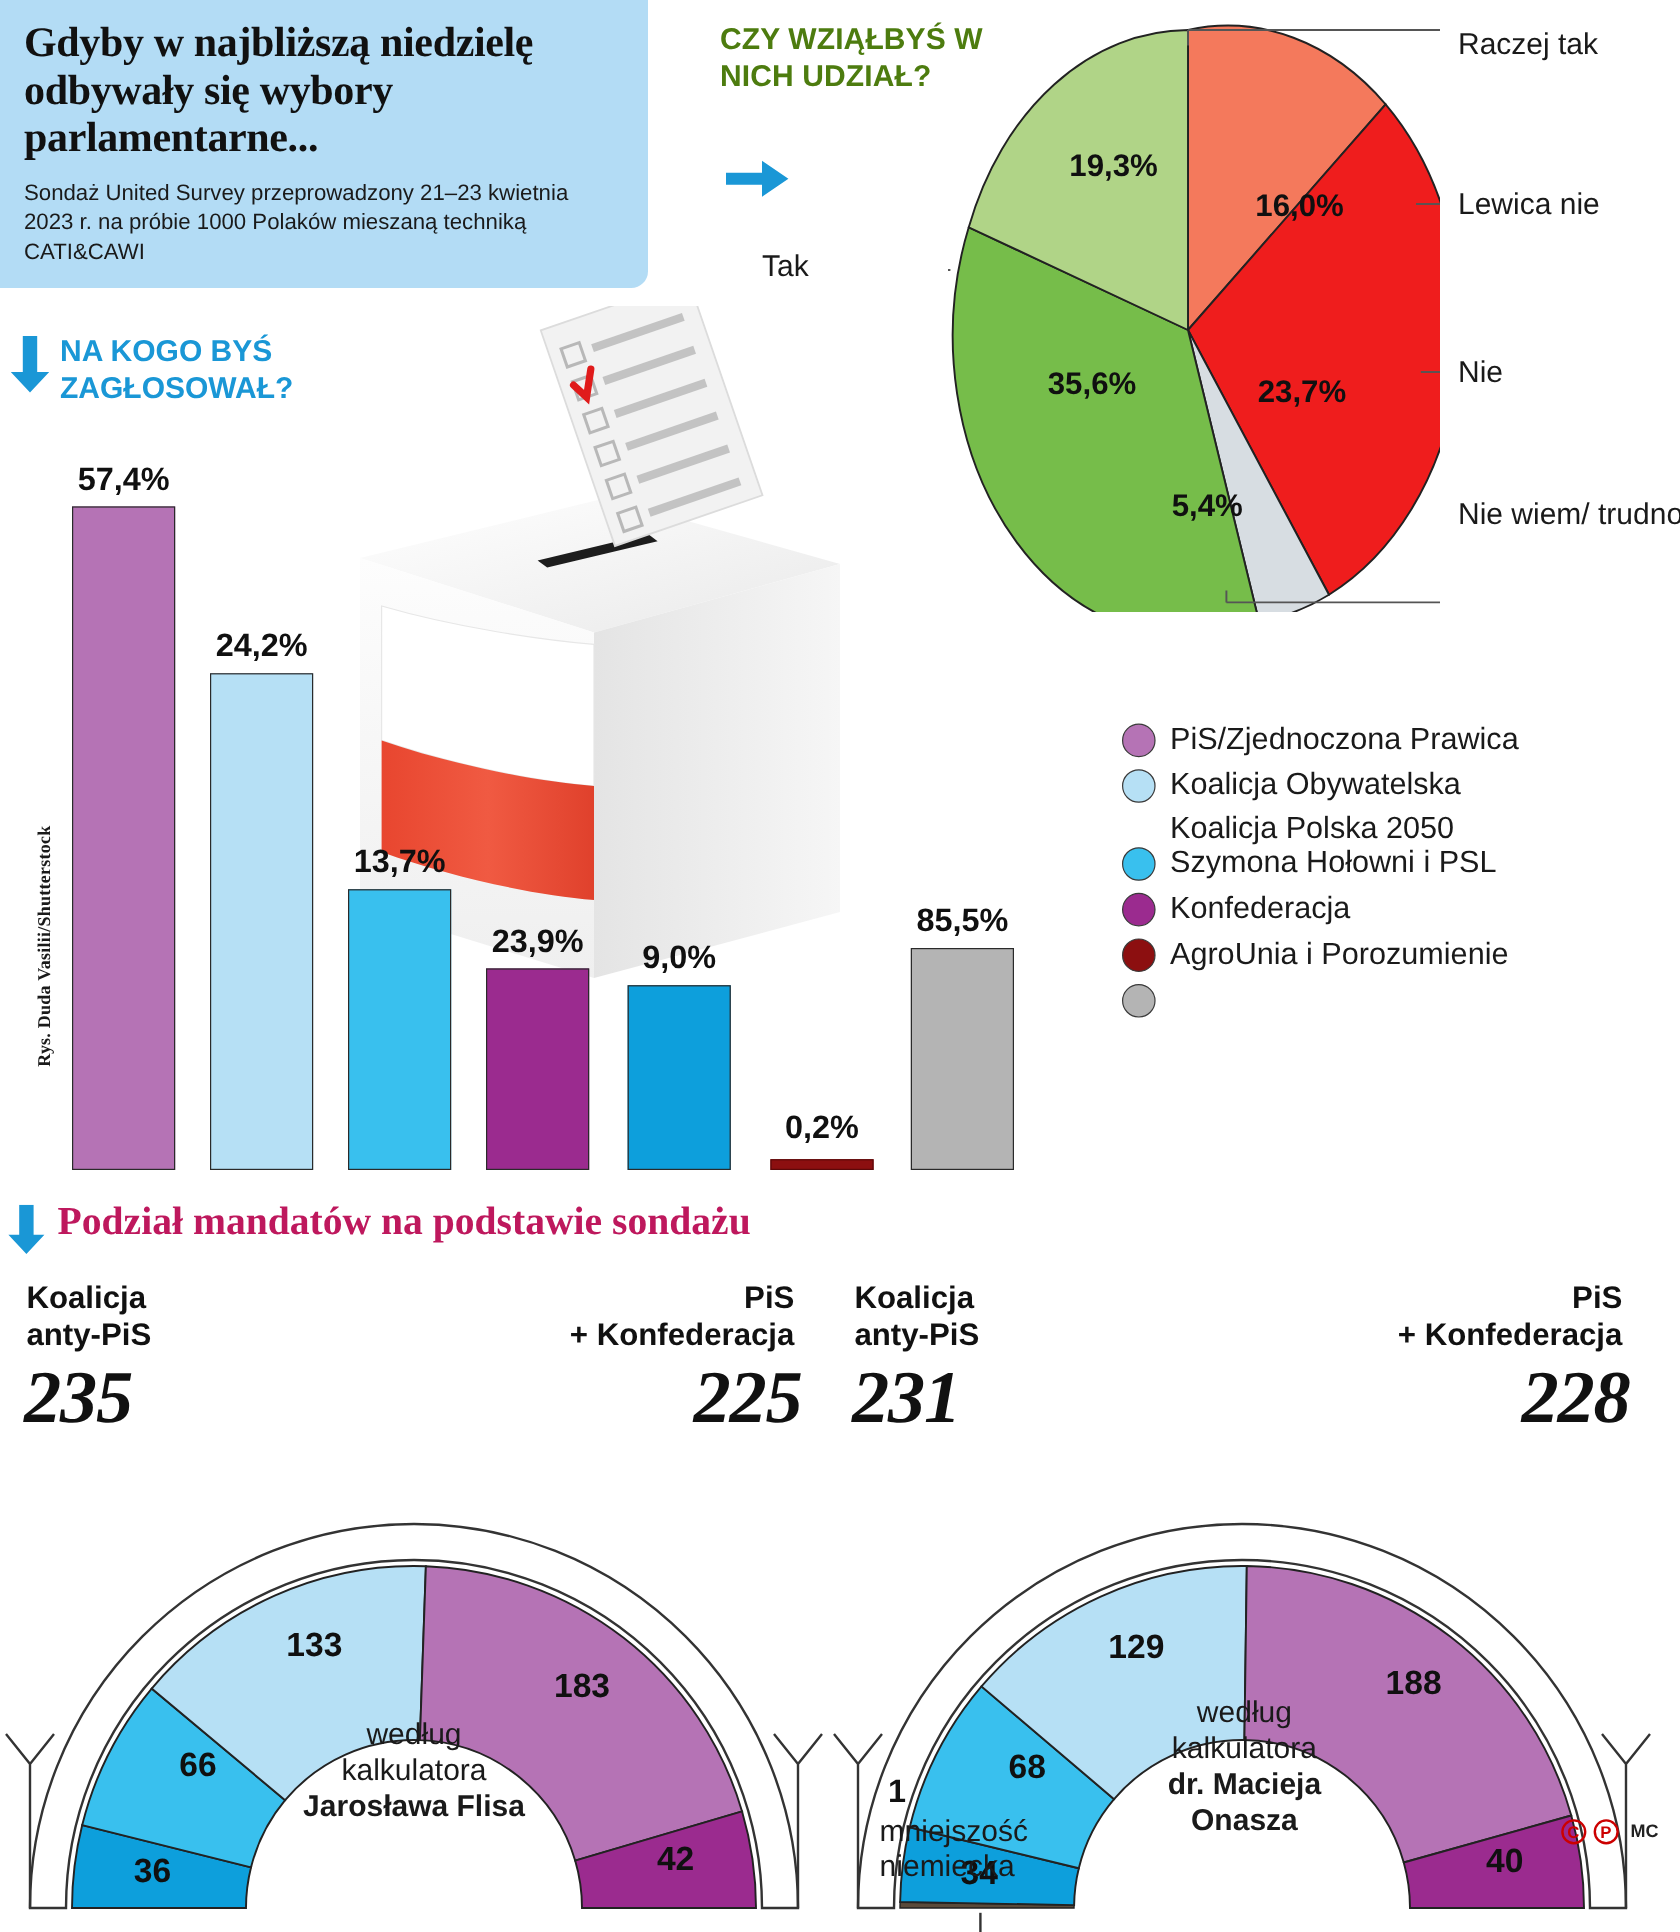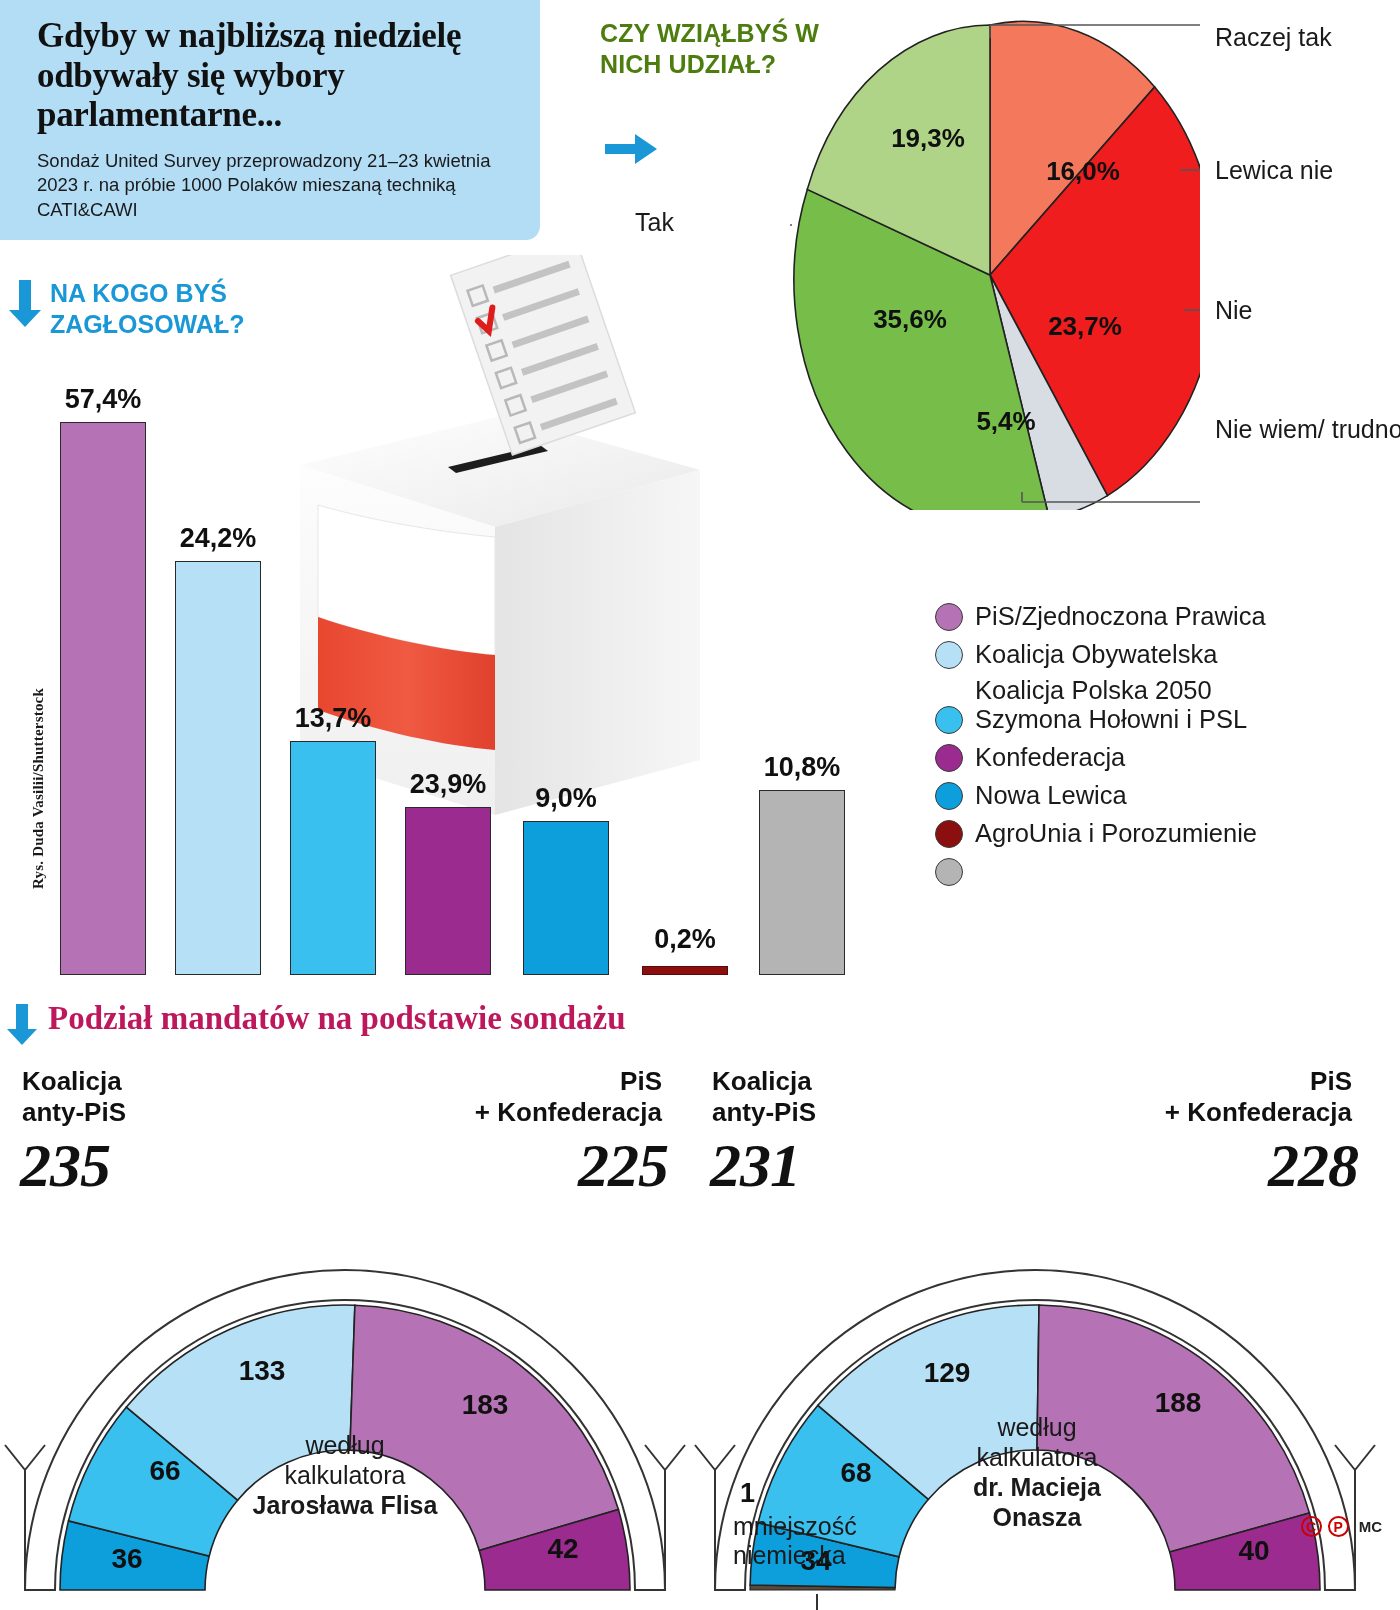--- a/index.html
+++ b/index.html
@@ -11,21 +11,21 @@
     color: #1a1a1a;
     overflow: hidden;
   }
 
   
   #header-box {
     position: absolute; left: 0; top: 0;
     width: 540px; height: 240px;
     background: #b3dcf5;
     border-radius: 0 0 14px 0;
-    padding: 16px 22px 14px 37px;
+    padding: 16px 22px 14px 20px;
   }
   #header-title {
     font-family: "Liberation Serif", serif;
     font-weight: bold;
     font-size: 35px;
     line-height: 1.13;
     letter-spacing: -0.3px;
     color: #111111;
   }
   #header-sub {
@@ -292,21 +292,21 @@
   <div class="bar" style="left:523px; width:86px; height:154px; background:#0d9fdc;"></div>
   <div class="bar" style="left:642px; width:86px; height:9px; background:#8c0f10; border-color:#5c0809;"></div>
   <div class="bar" style="left:759px; width:86px; height:185px; background:#b4b4b4;"></div>
 
   <div class="bar-lab" style="left:60px; width:86px; bottom:560px;">57,4%</div>
   <div class="bar-lab" style="left:175px; width:86px; bottom:421px;">24,2%</div>
   <div class="bar-lab" style="left:290px; width:86px; bottom:241px;">13,7%</div>
   <div class="bar-lab" style="left:405px; width:86px; bottom:175px;">23,9%</div>
   <div class="bar-lab" style="left:523px; width:86px; bottom:161px;">9,0%</div>
   <div class="bar-lab" style="left:642px; width:86px; bottom:20px;">0,2%</div>
-  <div class="bar-lab" style="left:759px; width:86px; bottom:192px;">10,8%</div>
+  <div class="bar-lab" style="left:759px; width:86px; bottom:192px;">85,5%</div>
 </div>
 
 <div id="credit-vert">Rys. Duda Vasilii/Shutterstock</div>
 
 <div id="legend">
   <div class="leg-row">
     <span class="leg-dot" style="background:#b573b5;"></span>
     <span class="leg-txt">PiS/Zjednoczona Prawica</span>
   </div>
   <div class="leg-row">
@@ -314,24 +314,20 @@
     <span class="leg-txt">Koalicja Obywatelska</span>
   </div>
   <div class="leg-row">
     <span class="leg-dot" style="background:#39c0ee;"></span>
     <span class="leg-txt">Koalicja Polska 2050
 Szymona Hołowni i PSL</span>
   </div>
   <div class="leg-row">
     <span class="leg-dot" style="background:#9b2b8f;"></span>
     <span class="leg-txt">Konfederacja</span>
-  </div>
-  <div class="leg-row">
-    <span class="leg-dot" style="background:#0d9fdc;"></span>
-    <span class="leg-txt">Nowa Lewica</span>
   </div>
   <div class="leg-row">
     <span class="leg-dot" style="background:#8c0f10;"></span>
     <span class="leg-txt">AgroUnia i Porozumienie</span>
   </div>
   <div class="leg-row">
     <span class="leg-dot" style="background:#b4b4b4;"></span>
   </div>
 </div>
 

